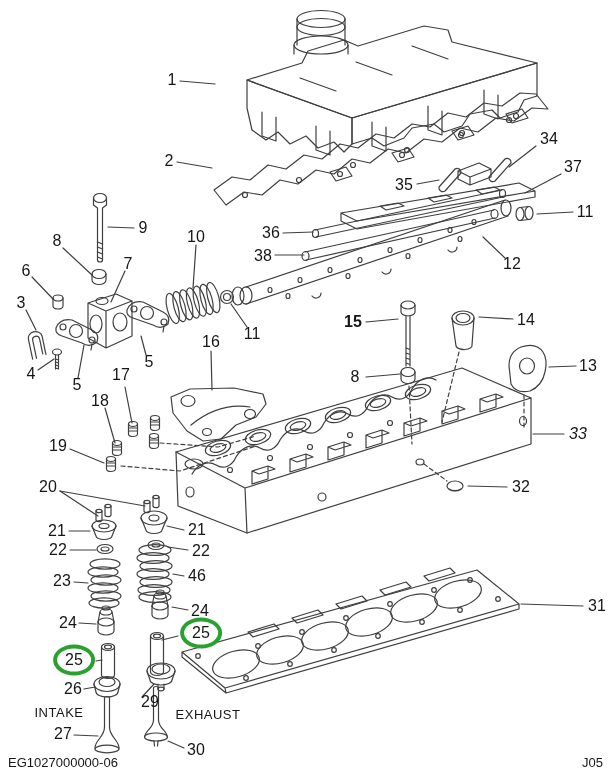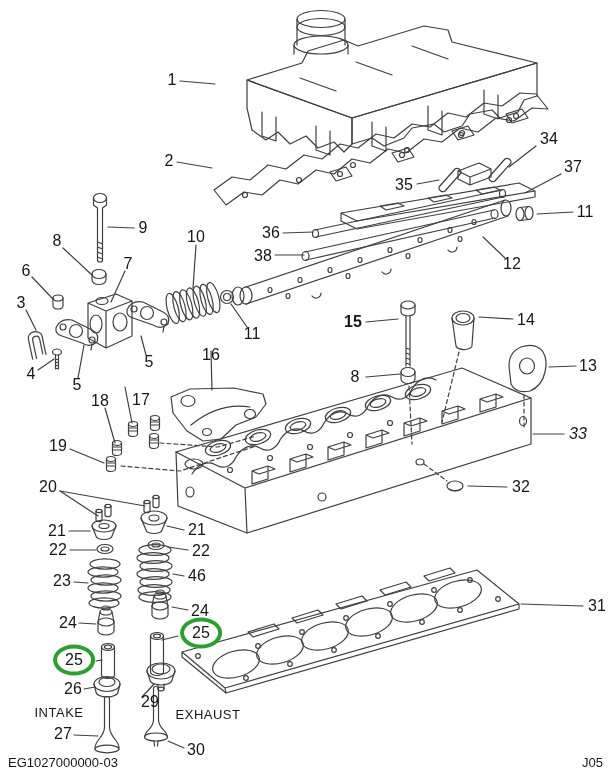--- a/index.html
+++ b/index.html
@@ -438,24 +438,24 @@
       <div class="part-label" style="left: 263px; top: 256px;">38</div>
       <div class="part-label" style="left: 252px; top: 334px;">11</div>
       <div class="part-label" style="left: 585px; top: 212px;">11</div>
       <div class="part-label" style="left: 512px; top: 264px;">12</div>
       <div class="part-label" style="left: 549px; top: 139px;">34</div>
       <div class="part-label" style="left: 404px; top: 185px;">35</div>
       <div class="part-label" style="left: 573px; top: 167px;">37</div>
       <div class="part-label" style="left: 31px; top: 374px;">4</div>
       <div class="part-label" style="left: 77px; top: 385px;">5</div>
       <div class="part-label" style="left: 149px; top: 362px;">5</div>
-      <div class="part-label" style="left: 121px; top: 400px; margin-left: 20px;">17</div>
+      <div class="part-label" style="left: 121px; top: 375px;">17</div>
       <div class="part-label" style="left: 100px; top: 401px;">18</div>
       <div class="part-label" style="left: 58px; top: 446px;">19</div>
-      <div class="part-label" style="left: 211px; top: 355px;">16</div>
+      <div class="part-label" style="left: 211px; top: 342px;">16</div>
       <div class="part-label" style="left: 353px; top: 322px; font-weight: bold;">15</div>
       <div class="part-label" style="left: 355px; top: 377px;">8</div>
       <div class="part-label" style="left: 526px; top: 320px;">14</div>
       <div class="part-label" style="left: 588px; top: 366px;">13</div>
       <div class="part-label" style="left: 578px; top: 434px; font-style: italic;">33</div>
       <div class="part-label" style="left: 521px; top: 487px;">32</div>
       <div class="part-label" style="left: 48px; top: 487px;">20</div>
       <div class="part-label" style="left: 57px; top: 531px;">21</div>
       <div class="part-label" style="left: 197px; top: 530px;">21</div>
       <div class="part-label" style="left: 58px; top: 550px;">22</div>
@@ -468,15 +468,15 @@
       <div class="part-label circled" style="left: 201px; top: 633px;">25</div>
       <div class="part-label" style="left: 73px; top: 689px;">26</div>
       <div class="part-label" style="left: 150px; top: 702px;">29</div>
       <div class="part-label" style="left: 63px; top: 734px; text-align: center;">27</div>
       <div class="part-label" style="left: 196px; top: 750px;">30</div>
       <div class="part-label" style="left: 597px; top: 606px;">31</div>
       <div class="caption" style="left: 50px; top: 712px; padding-left: 18px;">INTAKE</div>
       <div class="caption" style="left: 208px; top: 714px;">EXHAUST</div>
     </div>
 
-  <div class="footer footer-left">EG1027000000-03</div>
+  <div class="footer footer-left">EG1027000000-06</div>
   <div class="footer footer-right">J05</div>
 </div>
 
 </body></html>

